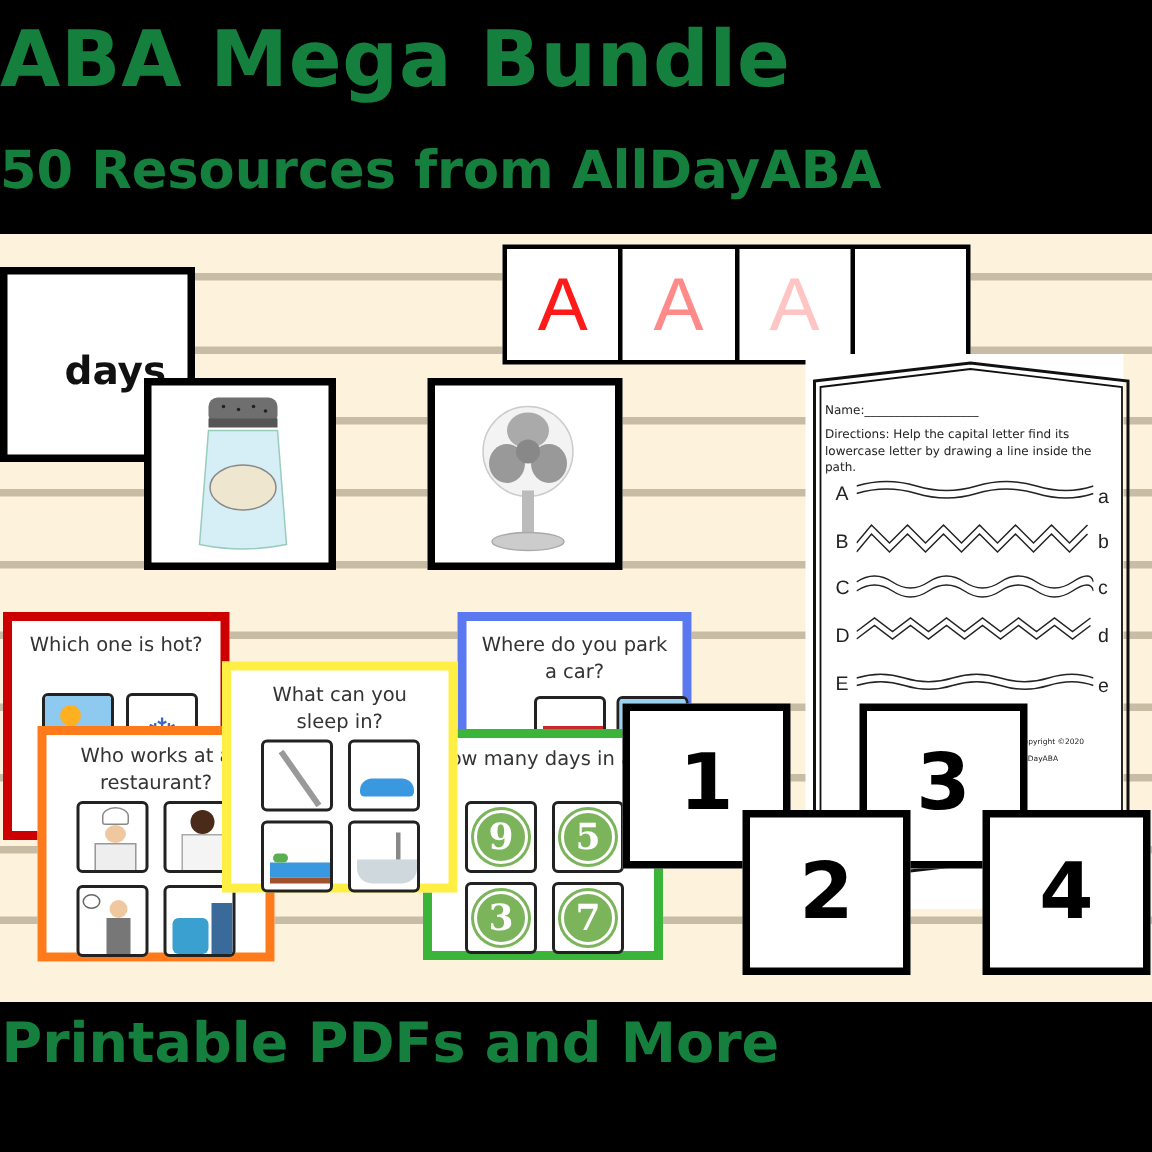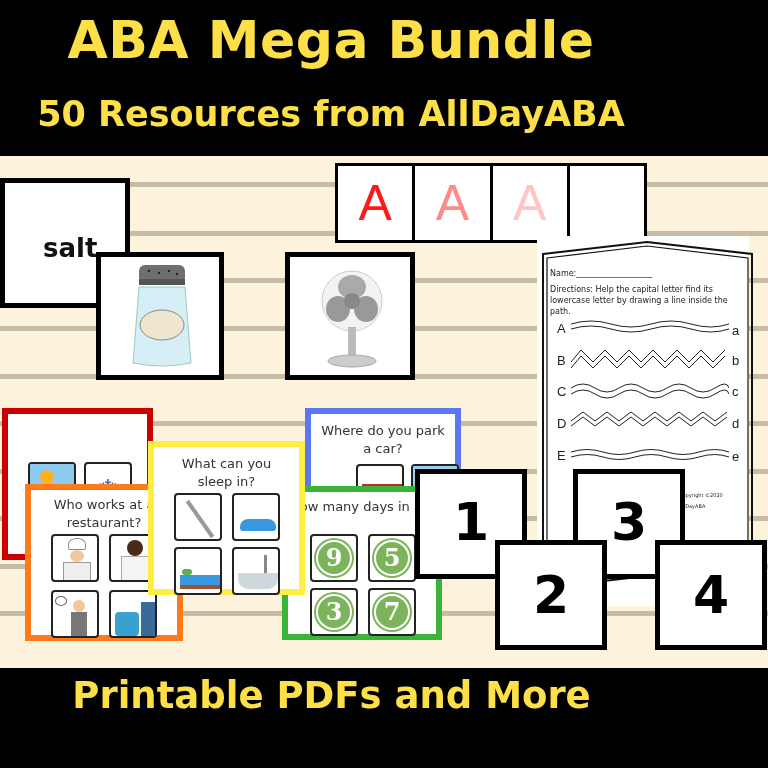--- a/index.html
+++ b/index.html
@@ -1,18 +1,18 @@
 <!DOCTYPE html>
 <html><head>
 <meta charset="utf-8">
 <style>
   *{box-sizing:border-box;margin:0;padding:0}
   html,body{width:768px;height:768px;overflow:hidden;background:#000}
   body{font-family:"DejaVu Sans","Liberation Sans",sans-serif;position:relative}
-  .banner{position:absolute;left:0;width:662px;background:#000;color:#fde047;text-align:center}
+  .banner{position:absolute;left:0;width:662px;background:#000;color:#15803d;}
   .banner-top{top:0;height:156px}
   .banner-bot{top:668px;height:100px}
   .t1{position:absolute;left:0;right:0;top:10px;font-size:52px;font-weight:bold;letter-spacing:0.5px}
   .t2{position:absolute;left:0;right:0;top:94px;font-size:35px;font-weight:bold}
   .b1{position:absolute;left:1px;right:0;top:6px;font-size:37px;font-weight:bold}
   .b2{position:absolute;left:0;right:0;top:58px;font-size:27px;font-weight:bold}
   .stage{position:absolute;left:0;top:156px;width:768px;height:512px;background:#fdf3dd;overflow:hidden}
   .line{position:absolute;left:0;width:768px;height:5px;background:#c9bca5}
   .abs{position:absolute}
   .card{position:absolute;background:#fff;border:5px solid #000}
@@ -43,21 +43,21 @@
   <div class="line" style="top:122px"></div>
   <div class="line" style="top:170px"></div>
   <div class="line" style="top:218px"></div>
   <div class="line" style="top:265px"></div>
   <div class="line" style="top:313px"></div>
   <div class="line" style="top:360px"></div>
   <div class="line" style="top:408px"></div>
   <div class="line" style="top:455px"></div>
 
   <div class="card" style="left:0;top:22px;width:130px;height:130px">
-    <span class="word" style="left:38px;top:50px">salt</span>
+    <span class="word" style="left:38px;top:50px">days</span>
   </div>
 
   <div class="card" style="left:96px;top:96px;width:128px;height:128px">
     <svg class="abs" style="left:26px;top:6px" width="70" height="108" viewBox="0 0 70 108">
       <rect x="12" y="2" width="46" height="18" rx="6" fill="#6f6f6f"></rect>
       <rect x="12" y="16" width="46" height="6" fill="#555"></rect>
       <circle cx="22" cy="8" r="1.2" fill="#222"></circle>
         <circle cx="32" cy="10" r="1.2" fill="#222"></circle>
         <circle cx="42" cy="8" r="1.2" fill="#222"></circle>
         <circle cx="50" cy="11" r="1.2" fill="#222"></circle>
@@ -116,20 +116,21 @@
         <path d="M0 105 L12 96 L24 105 L36 96 L48 105 L60 96 L72 105 L84 96 L96 105 L108 96 L120 105 L132 96 L144 105 L156 96"></path>
         <path d="M0 110 L12 101 L24 110 L36 101 L48 110 L60 101 L72 110 L84 101 L96 110 L108 101 L120 110 L132 101 L144 110 L156 101"></path>
         <path d="M0 136 Q16 131 32 136 T64 136 T96 136 T128 136 T158 136"></path>
           <path d="M0 141 Q16 136 32 141 T64 141 T96 141 T128 141 T158 141"></path>
       </g>
     </svg>
     <div class="ws-txt" style="left:142px;top:254px;font-size:5px">Copyright ©2020 AllDayABA</div>
   </div>
 
   <div class="q" style="left:2px;top:252px;width:151px;height:152px;border-color:#cc0000">
+    <div class="qt" style="top:8px">Which one is hot?</div>
     <div class="tile" style="left:20px;top:48px">
       <div class="abs" style="left:0;top:0;width:48px;height:48px;background:#8ec9f0"></div>
       <div class="abs" style="left:10px;top:6px;width:14px;height:14px;border-radius:50%;background:#ffb020"></div>
       <div class="abs" style="left:0;top:30px;width:48px;height:18px;background:#e8963c"></div>
       <div class="abs" style="left:30px;top:20px;width:8px;height:22px;background:#5aa04a;border-radius:3px"></div>
     </div>
     <div class="tile" style="left:76px;top:48px">
       <div class="abs" style="left:0;right:0;top:10px;text-align:center;font-size:26px;color:#3a6ad0">❄</div>
     </div>
   </div>

